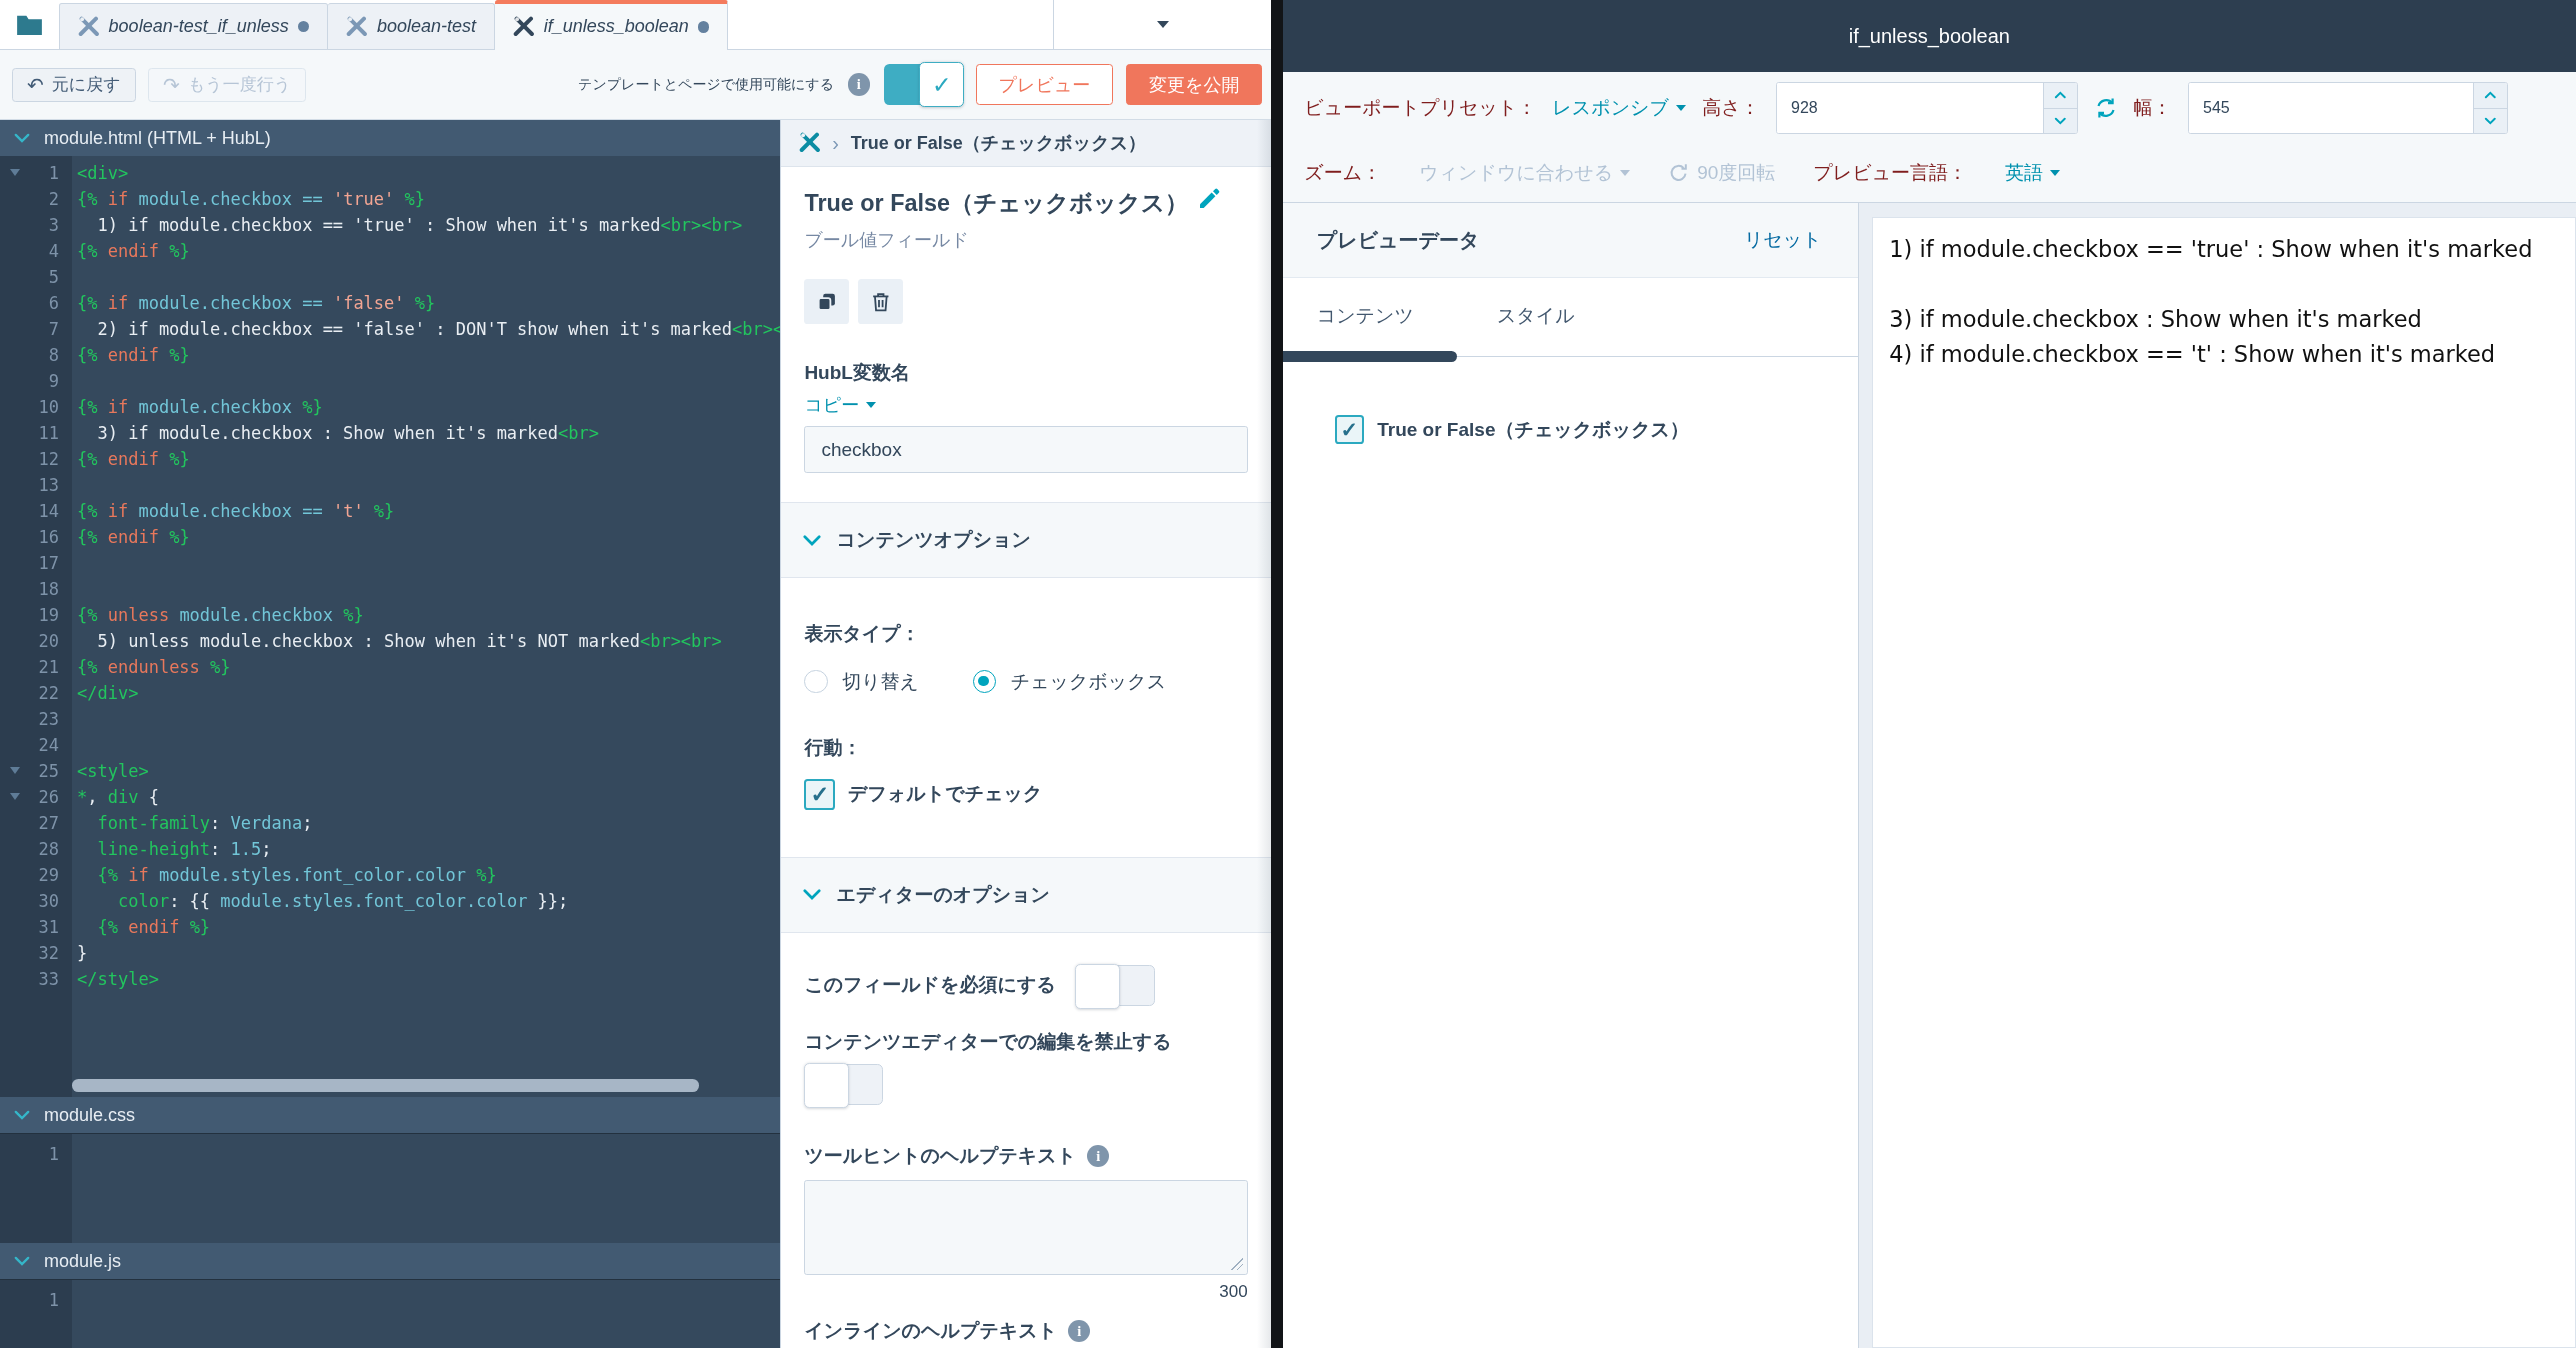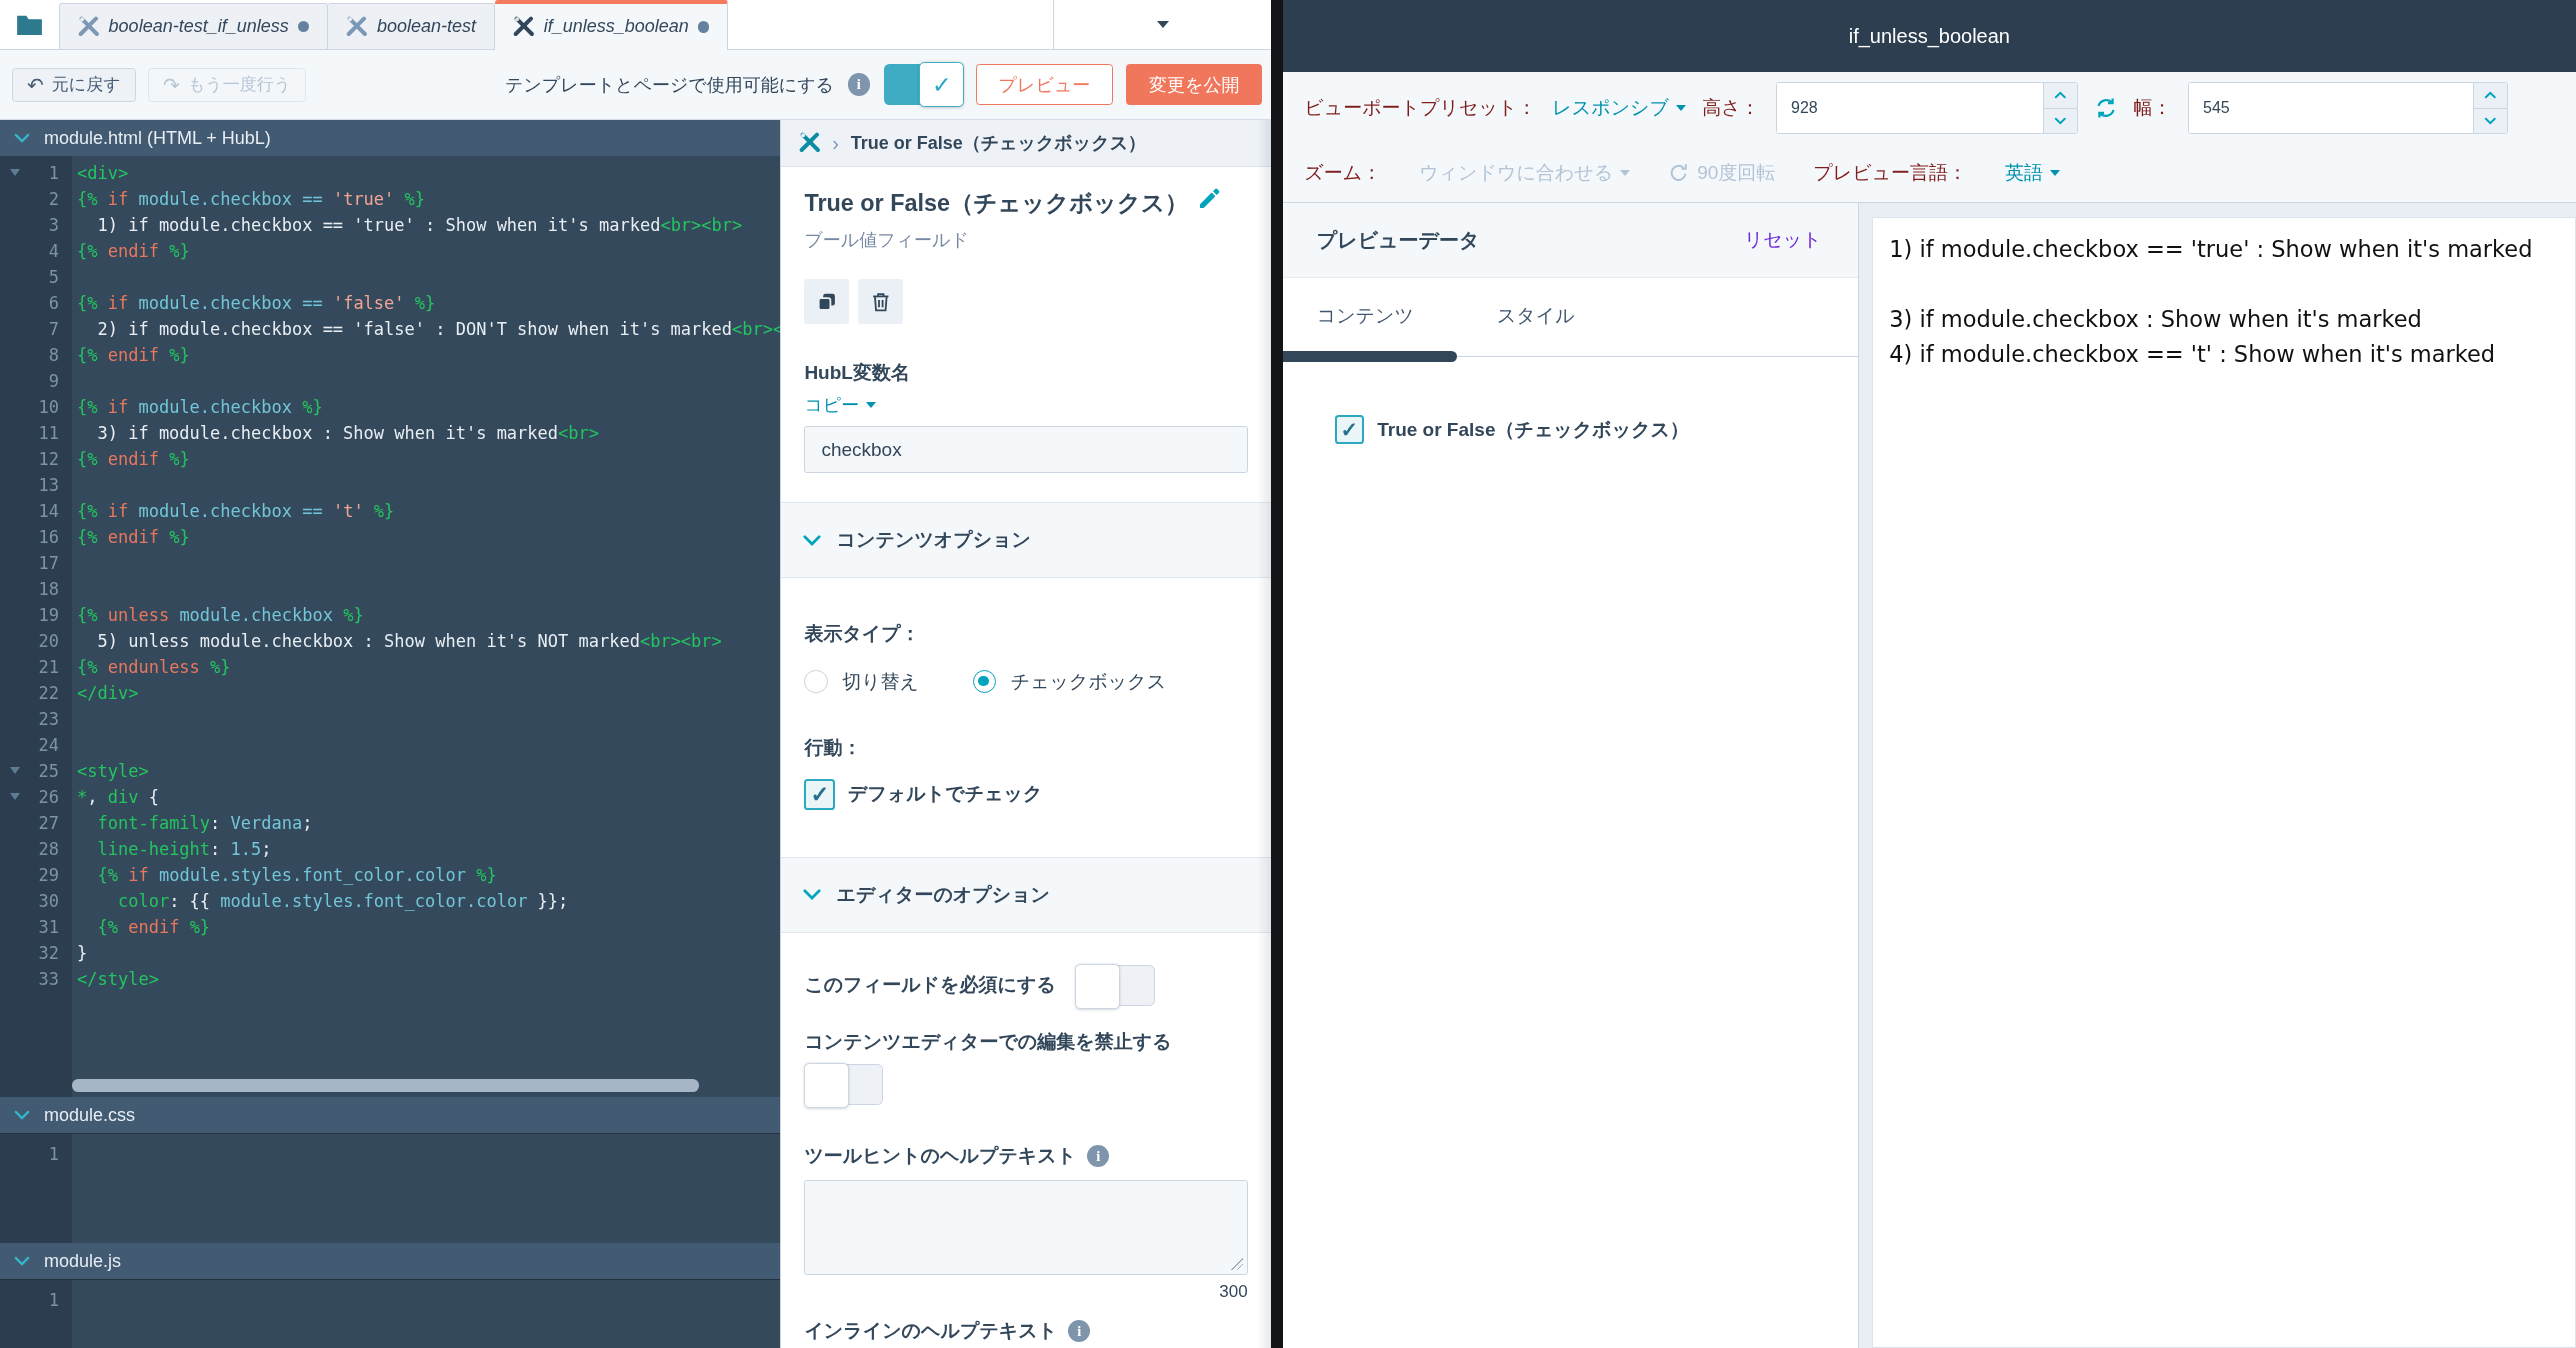--- a/index.html
+++ b/index.html
@@ -19,21 +19,21 @@
   .tab .dot { width:11.7px; height:11.7px; border-radius:50%; background:#64819f; }
   .empty-tab { width:326px; background:#fff; border-right:0.9px solid #cbd6e2; }
   .tab-caret { flex:1; display:flex; align-items:center; justify-content:center; }
   .caret-down { width:0; height:0; border-left:6.3px solid transparent; border-right:6.3px solid transparent; border-top:7.2px solid currentColor; display:inline-block; }
 
   .toolbar { height:70px; background:#f5f8fa; border-bottom:0.9px solid #d2dce6; display:flex; align-items:center; padding:0 9px 0 11.7px; gap:11.7px; }
   .btn-ghost { height:34px; padding:0 14.4px; border:0.9px solid #cbd6e2; border-radius:3.6px; background:#eef2f6; color:#425b76; font-size:17px; display:inline-flex; align-items:center; gap:8px; }
   .btn-ghost.disabled { color:#b6c5d6; background:#f4f7fa; border-color:#dde6ee; }
   .uarrow { font-size:20px; line-height:1; }
   .toolbar-right { margin-left:auto; display:flex; align-items:center; gap:13.5px; padding-right:0; }
-  .available-label { font-size:18px; color:#33475b; }
+  .available-label { font-size:14px; color:#33475b; }
   .info-dot { width:22.5px; height:22.5px; border-radius:50%; background:#7f95ab; color:#fff; font-size:14.4px; font-weight:bold; display:inline-flex; align-items:center; justify-content:center; font-family:"Liberation Serif",serif; }
   .toggle-on { position:relative; width:79px; height:41px; background:#3eadc3; border-radius:5.4px; }
   .toggle-on .knob { position:absolute; right:-1.8px; top:-1.8px; width:45px; height:45px; background:#fff; border:1.8px solid #3eadc3; border-radius:5.4px; display:flex; align-items:center; justify-content:center; color:#2ba9c0; font-size:23.4px; box-shadow:0 0.9px 2.7px rgba(45,62,80,.25); }
   .btn-preview { height:41px; padding:0 21.6px; border:0.9px solid #f0765c; border-radius:3.6px; background:#fff; color:#f0765c; font-size:18px; }
   .btn-publish { height:41px; padding:0 21.6px; border:0.9px solid #f0765c; border-radius:3.6px; background:#f0765c; color:#fff; font-size:18px; }
 
   .main-row { flex:1; display:flex; min-height:0; }
   .editor-col { width:780px; display:flex; flex-direction:column; background:#35495d; }
   .file-header { height:36px; background:#425a72; display:flex; align-items:center; gap:13.5px; padding-left:14.4px; color:#e8eef4; font-size:18px; flex:0 0 auto; }
   .code { position:relative; overflow:hidden; font-family:"DejaVu Sans Mono", monospace; font-size:17px; line-height:26px; }
@@ -103,21 +103,21 @@
   .spin-input { display:flex; height:52px; border:0.9px solid #cbd6e2; border-radius:2.7px; background:#fff; overflow:hidden; }
   .spin-input input { width:266px; border:none; outline:none; font-size:16px; padding-left:14.4px; color:#33475b; font-family:"Liberation Sans",sans-serif; }
   .spin-input.wide input { width:284px; }
   .spin-col { width:34px; border-left:0.9px solid #cbd6e2; display:flex; flex-direction:column; }
   .spin-btn { flex:1; background:#eaf0f6; display:flex; align-items:center; justify-content:center; }
   .spin-btn:first-child { border-bottom:0.9px solid #cbd6e2; }
   .rp-body { flex:1; display:flex; min-height:0; }
   .pd-panel { width:576px; border-right:0.9px solid #cbd6e2; background:#fff; display:flex; flex-direction:column; }
   .pd-header { height:75px; background:#f5f8fa; border-bottom:0.9px solid #e3eaf1; display:flex; align-items:center; justify-content:space-between; padding:0 36px 0 34px; flex:0 0 auto;font-family:Liberation Serif, serif; }
   .pd-title { font-size:20px; font-weight:bold; color:#33475b; }
-  .pd-reset { font-size:19px; color:#6d28d9; }
+  .pd-reset { font-size:19px; color:#0369a1; }
   .pd-tabs { margin-top:25px; padding-left:34px; display:flex; gap:83px; font-size:19px; color:#42576e; }
   .pd-underline-wrap { position:relative; margin-top:21.6px; height:12.6px; }
   .pd-underline-wrap .thin { position:absolute; top:5.4px; left:0; right:0; height:0.9px; background:#cbd6e2; }
   .pd-underline-wrap .bar { position:absolute; top:0; left:0; width:174px; height:11.7px; background:#33475b; border-radius:0 6.3px 6.3px 0; }
   .pd-field { margin-top:52px; padding-left:52px; display:flex; align-items:center; gap:13.5px; }
   .pd-check { width:29px; height:29px; border:2.7px solid #2ba9c0; border-radius:3.6px; background:#eaf5f8; display:flex; align-items:center; justify-content:center; color:#26708c; font-size:21px; font-weight:bold; }
   .preview { flex:1; background:#e9eef4; position:relative; min-width:0; }
   .preview-frame { position:absolute; top:13.5px; left:13.5px; right:0; bottom:0; background:#fff; border:0.9px solid #dbe3ec; padding:14.4px 16px; font-family:"DejaVu Sans",sans-serif; font-size:22.5px; line-height:35px; color:#111; overflow:hidden; }
   .preview-line { white-space:pre; min-height:35px; }
   svg { display:block; }

